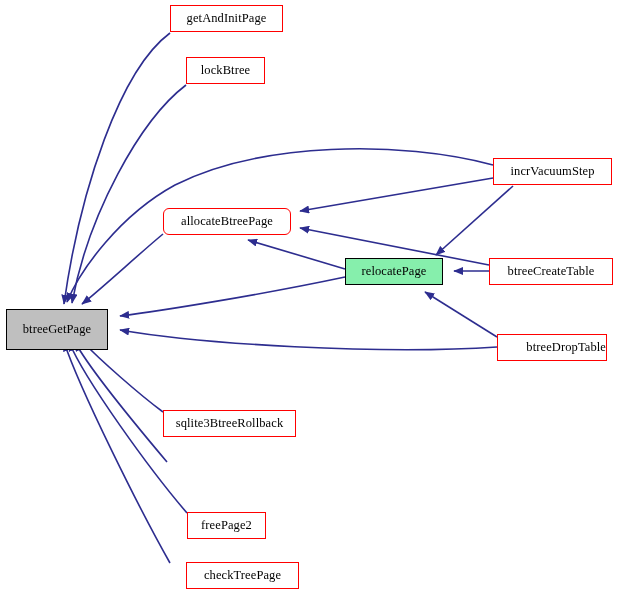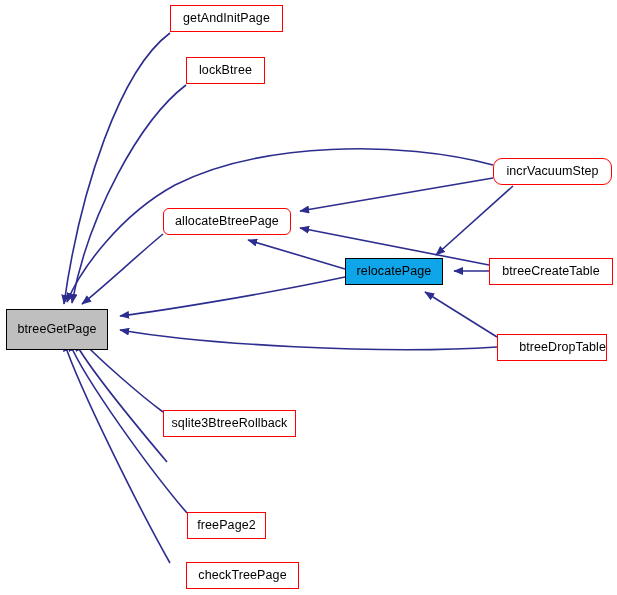--- a/index.html
+++ b/index.html
@@ -21,33 +21,33 @@
     top: 0;
     width: 617px;
     height: 595px;
   }
   .node {
     position: absolute;
     box-sizing: border-box;
     display: flex;
     align-items: center;
     justify-content: center;
-    font-family: Liberation Sans, sans-serif;
+    font-family: Liberation Serif, serif;
     font-size: 12.5px;
     color: #000000;
     white-space: nowrap;
     line-height: 1;
     letter-spacing: 0.1px;
   }
   .node.red {
     background: #ffffff;
     border: 1.6px solid #ff0000;
   }
   .node.black {
-    background: #0ea5e9;
+    background: #86efac;
     border: 1.4px solid #000000;
   }
   .node.current {
     background: #bfbfbf;
     border: 1.4px solid #000000;
   }
   .node-label {
     pointer-events: none;
   }
 </style>
@@ -104,21 +104,21 @@
   </div>
 
   <div class="node red" style="left:170px; top:5px; width:113px; height:27px;">
     <span class="node-label">getAndInitPage</span>
   </div>
 
   <div class="node red" style="left:186px; top:57px; width:79px; height:27px;">
     <span class="node-label">lockBtree</span>
   </div>
 
-  <div class="node red" style="left:493px; top:158px; width:119px; height:27px;border-radius:9px;">
+  <div class="node red" style="left:493px; top:158px; width:119px; height:27px;">
     <span class="node-label">incrVacuumStep</span>
   </div>
 
   <div class="node red" style="left:163px; top:208px; width:128px; height:27px;border-radius:6px;">
     <span class="node-label">allocateBtreePage</span>
   </div>
 
   <div class="node black" style="left:345px; top:258px; width:98px; height:27px;">
     <span class="node-label">relocatePage</span>
   </div>

